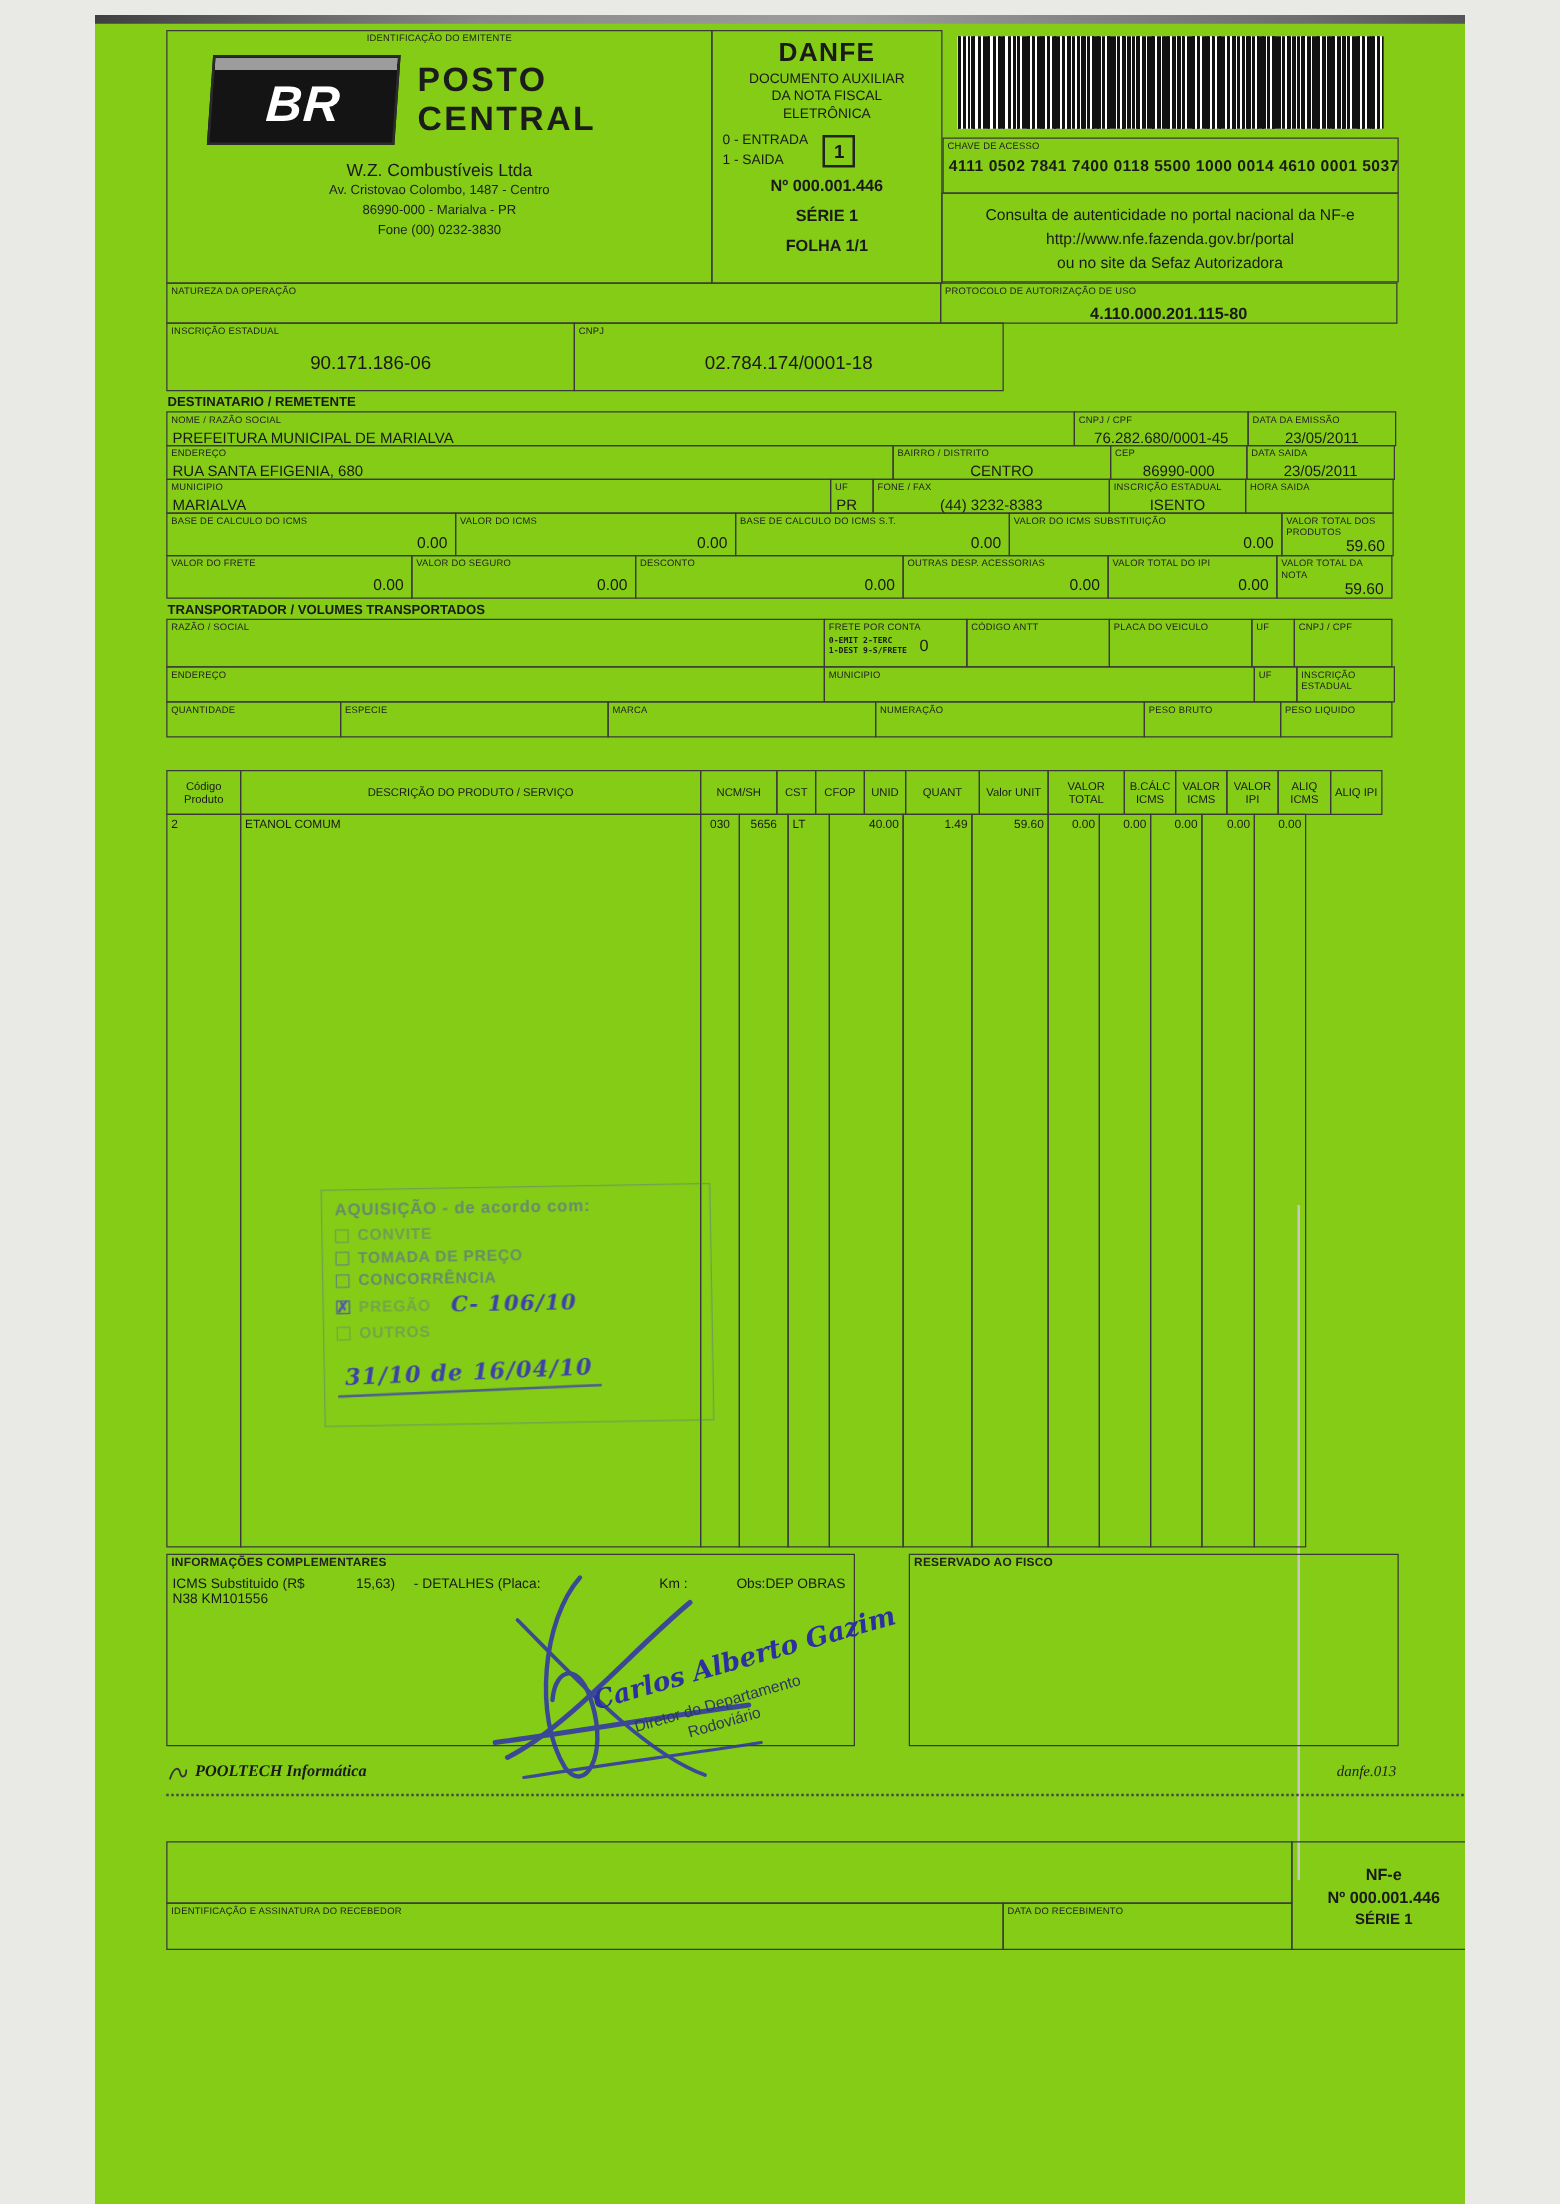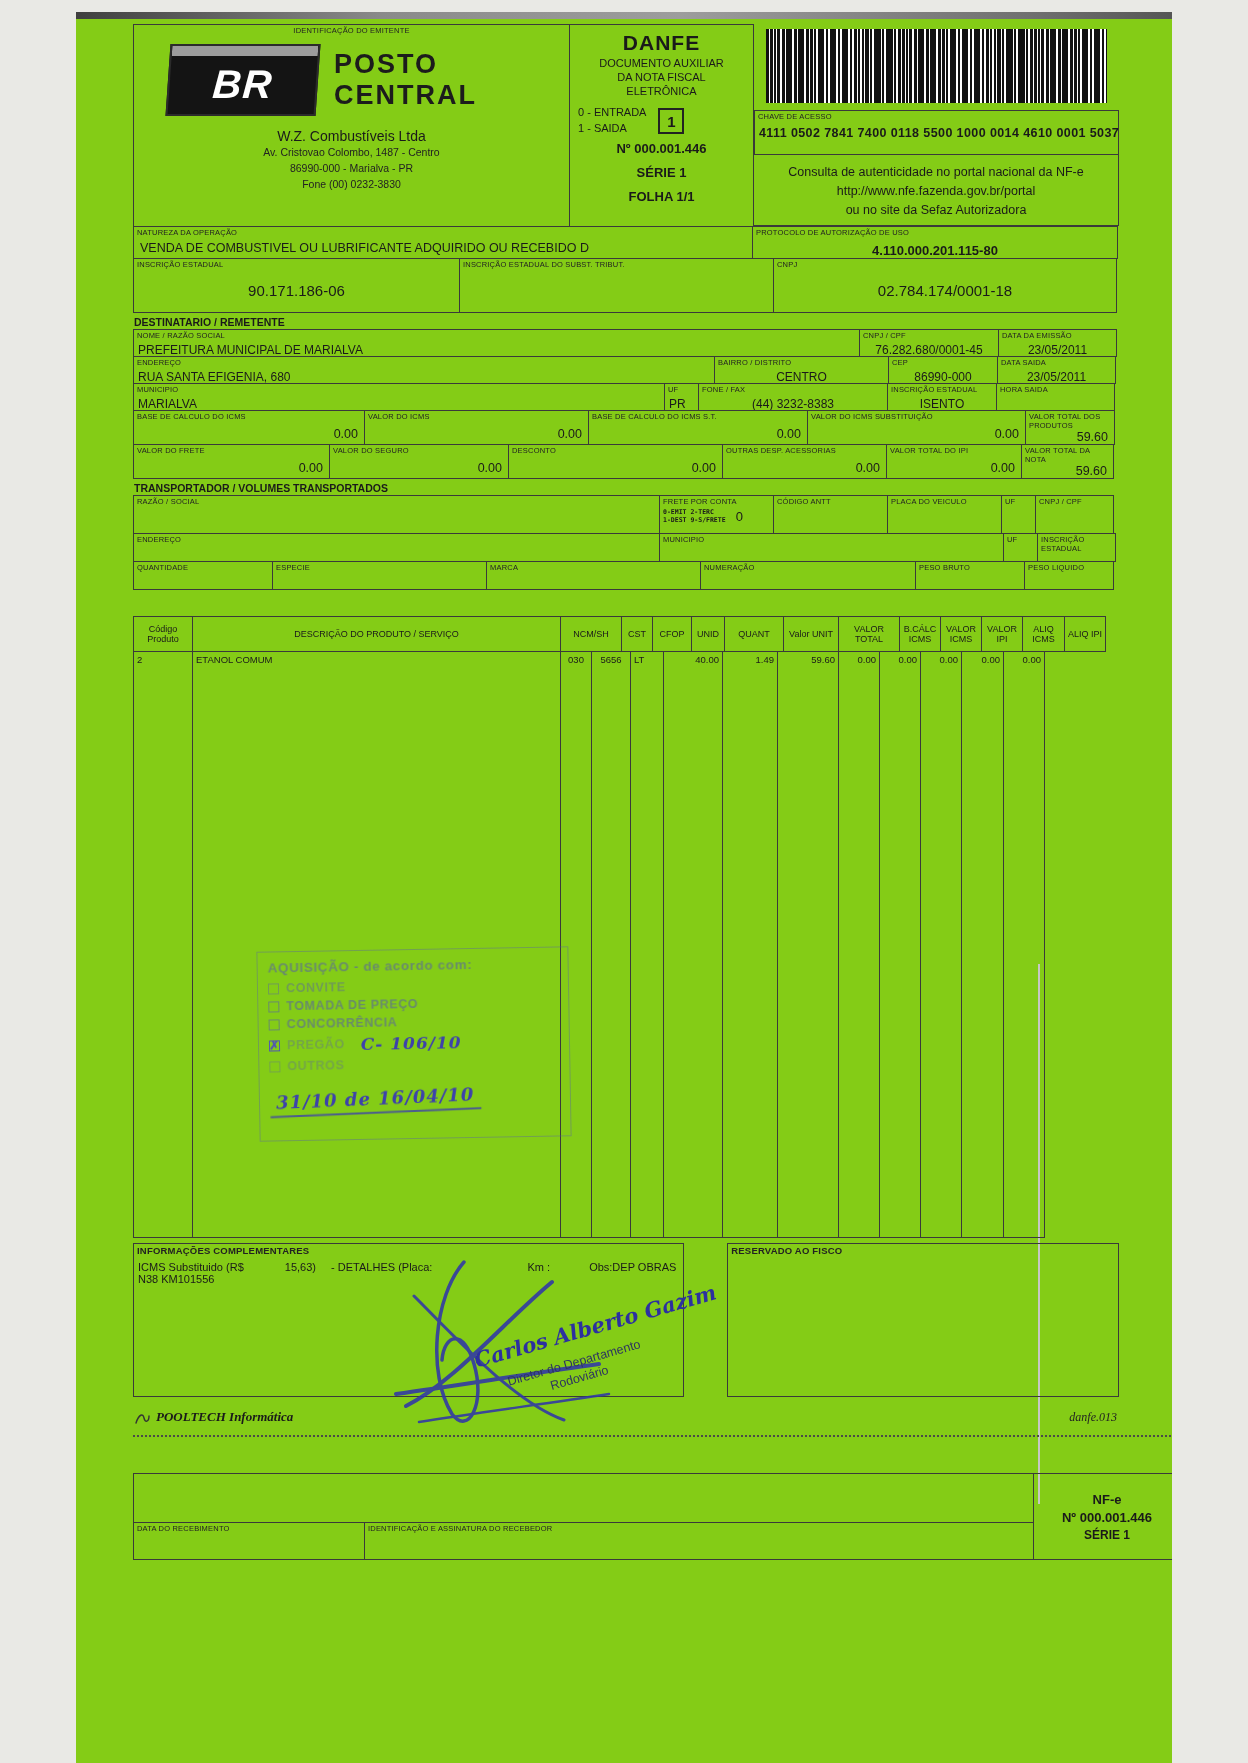--- a/index.html
+++ b/index.html
@@ -178,36 +178,31 @@
           <div>Consulta de autenticidade no portal nacional da NF-e</div>
           <div>http://www.nfe.fazenda.gov.br/portal</div>
           <div>ou no site da Sefaz Autorizadora</div>
         </div>
       </div>
     </div>
 
     <div class="row h33">
       <div class="cell" style="width:620px">
         <div class="lbl">NATUREZA DA OPERAÇÃO</div>
-        <div class="val val-nat">VENDA DE COMBUSTIVEL OU LUBRIFICANTE ADQUIRIDO OU RECEBIDO D</div>
       </div>
       <div class="cell" style="width:366px">
         <div class="lbl">PROTOCOLO DE AUTORIZAÇÃO DE USO</div>
         <div class="val-proto">4.110.000.201.115-80</div>
       </div>
     </div>
 
     <div class="row h55">
       <div class="cell" style="width:327px">
         <div class="lbl">INSCRIÇÃO ESTADUAL</div>
         <div class="val-big">90.171.186-06</div>
-      </div>
-      <div class="cell" style="width:315px">
-        <div class="lbl">INSCRIÇÃO ESTADUAL DO SUBST. TRIBUT.</div>
-        <div class="val-big"></div>
       </div>
       <div class="cell" style="width:344px">
         <div class="lbl">CNPJ</div>
         <div class="val-big">02.784.174/0001-18</div>
       </div>
     </div>
 
     <div class="sect-title">DESTINATARIO / REMETENTE</div>
 
     <div class="row h28">
@@ -496,25 +491,25 @@
         <span>POOLTECH Informática</span>
       </div>
       <div class="danfe-ver">danfe.013</div>
     </div>
     <div class="dotline"></div>
 
     <div class="receipt">
       <div class="rc-left">
         <div class="rc-top"></div>
         <div class="row rc-labels">
+          <div class="cell" style="width:670px">
+            <div class="lbl">IDENTIFICAÇÃO E ASSINATURA DO RECEBEDOR</div>
+          </div>
           <div class="cell" style="width:232px">
             <div class="lbl">DATA DO RECEBIMENTO</div>
-          </div>
-          <div class="cell" style="width:670px">
-            <div class="lbl">IDENTIFICAÇÃO E ASSINATURA DO RECEBEDOR</div>
           </div>
         </div>
       </div>
       <div class="cell rc-nfe">
         <div>NF-e</div>
         <div>Nº 000.001.446</div>
         <div class="serie">SÉRIE 1</div>
       </div>
     </div>
 

